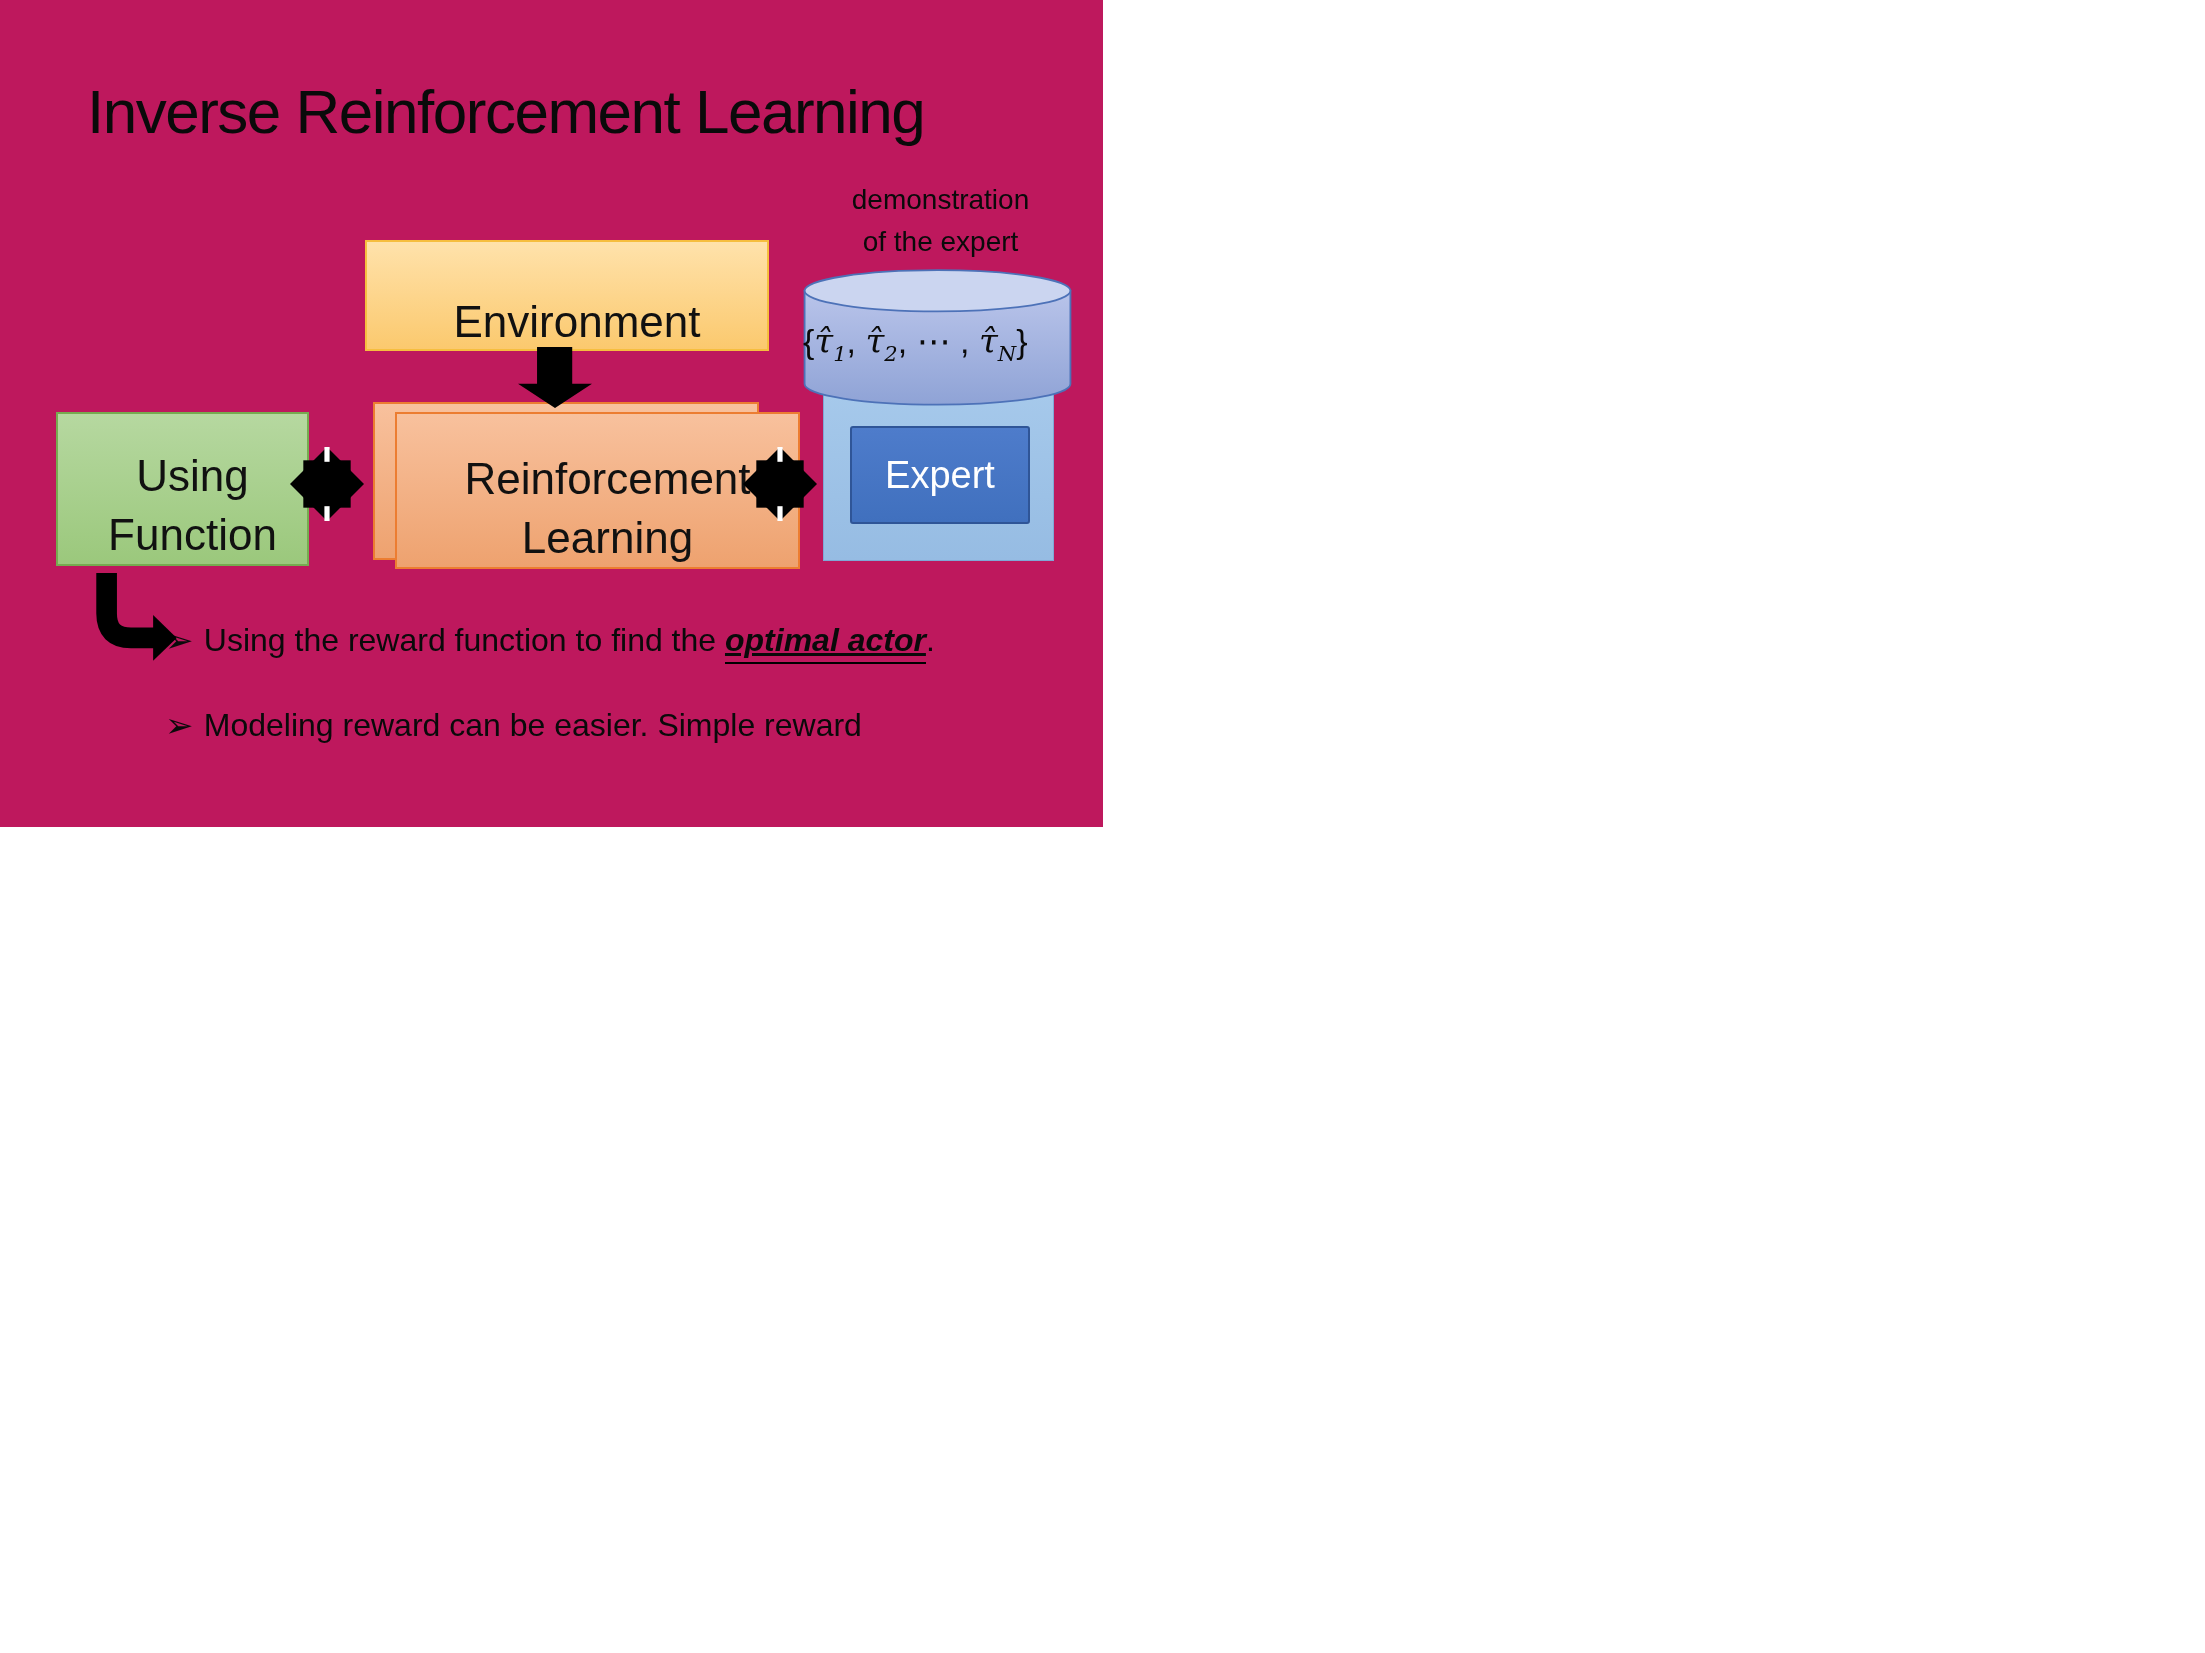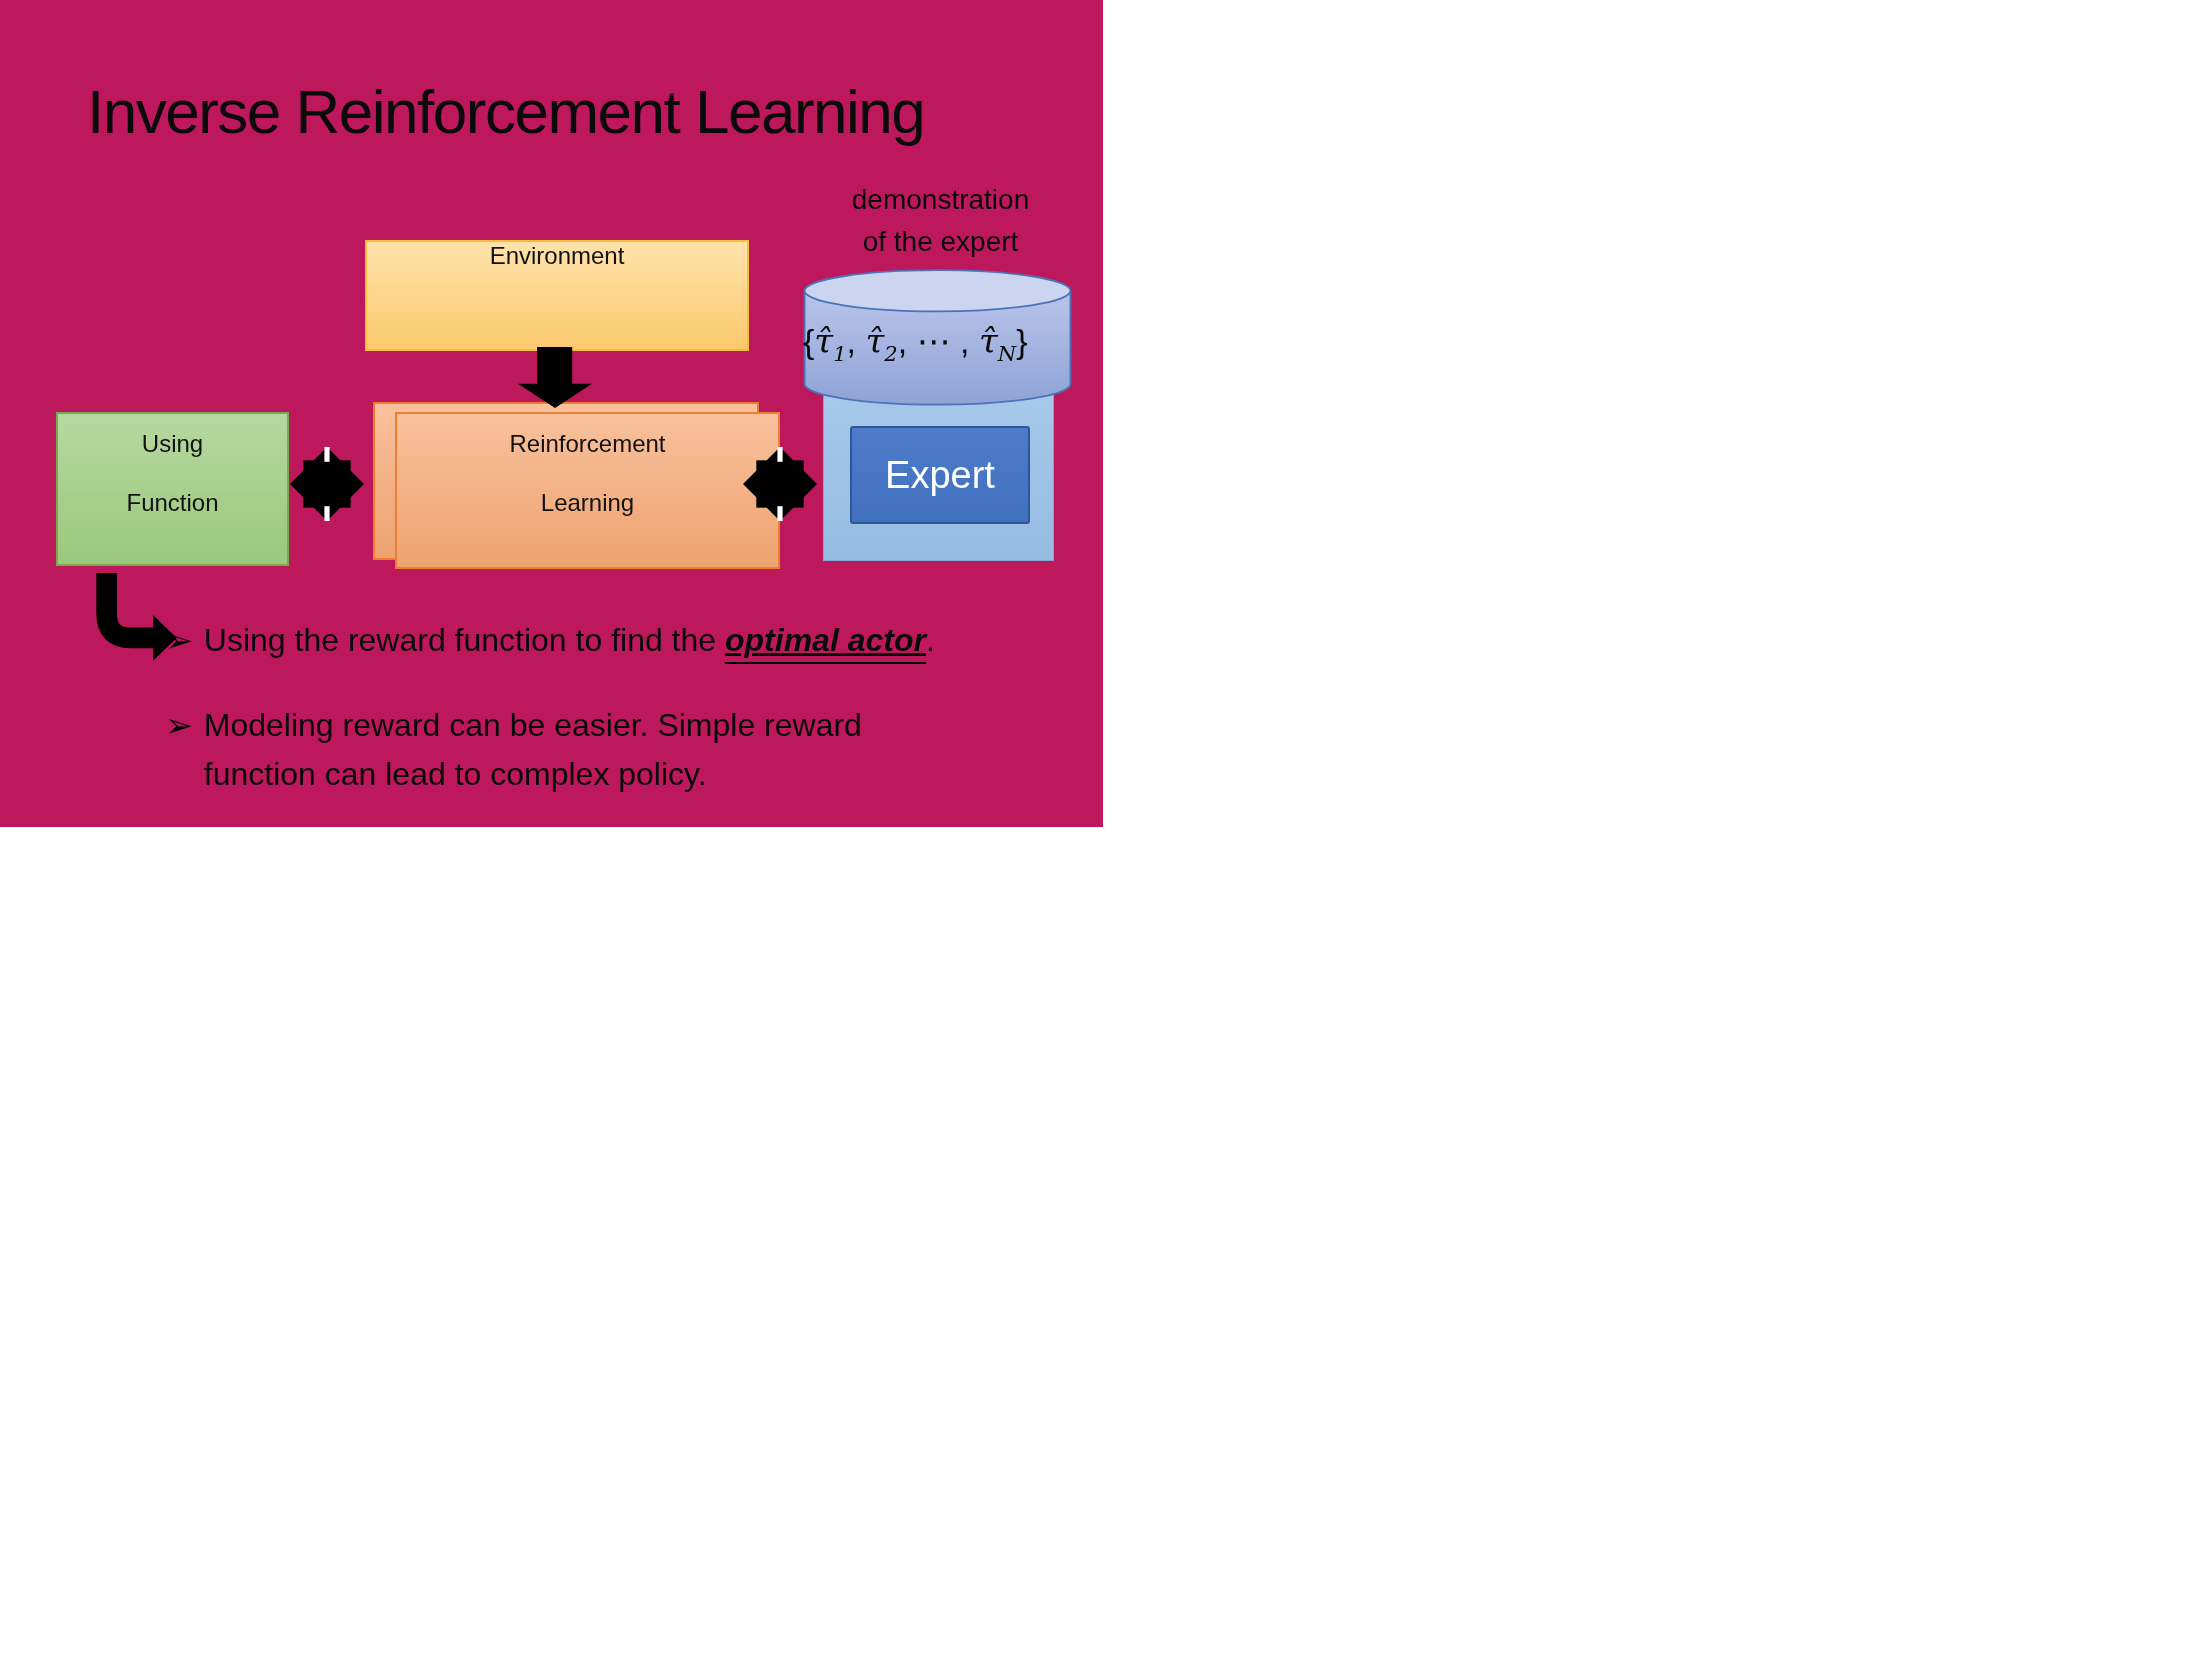--- a/index.html
+++ b/index.html
@@ -5,22 +5,22 @@
   html,body{margin:0;padding:0;background:#ffffff;}
   .slide{position:relative;width:1103px;height:827px;background:#be185d;overflow:hidden;
          font-family:"Liberation Sans",sans-serif;color:#000;}
 
   .title{position:absolute;left:87px;top:76px;font-size:62px;letter-spacing:-1.5px;
          white-space:nowrap;color:#0a0a0a;}
 
   .annotation{position:absolute;left:790px;top:179px;width:301px;text-align:center;
               font-size:28px;line-height:1.5;color:#0a0a0a;}
 
-  .box{position:absolute;display:flex;flex-direction:column;align-items:center;justify-content:flex-start;
-       text-align:center;font-size:24px;line-height:59px;color:#111;}
+  .box{position:absolute;display:flex;flex-direction:column;align-items:center;justify-content:flex-end;
+       text-align:center;font-size:44px;line-height:59px;color:#111;padding-left:20px;}
   .box-environment{left:365px;top:240px;width:380px;height:107px;
        background:linear-gradient(#FFE2AB,#FBC96E);border:2.2px solid #F6BE3F;line-height:1.2;}
   .box-reward{left:56px;top:412px;width:229px;height:150px;
        background:linear-gradient(#B6D8A0,#9BC87C);border:2.2px solid #76AB50;}
   .box-rl{left:370px;top:412px;width:381px;height:153px;
        background:linear-gradient(#F8C19D,#EEA26F);border:2.2px solid #EC7D31;z-index:2;margin-left:25px;}
   .box-rl-back{position:absolute;left:373px;top:402px;width:382px;height:154px;
        background:linear-gradient(#F8C19D,#EEA26F);border:2.2px solid #EC7D31;z-index:1;}
 
   .expert-panel{position:absolute;left:823px;top:390px;width:229px;height:169px;
@@ -114,18 +114,17 @@
 
   <div class="bullets bullet-row b1">
     <span class="bullet-marker">➢</span>
     <span><span>Using the reward function to find the </span><span class="emph">optimal actor</span><span>.</span></span>
   </div>
 
   <div class="bullets bullet-row b2">
     <span class="bullet-marker">➢</span>
     <span>
       <span>Modeling reward can be easier. Simple reward</span><br>
-      <span>function can lead to complex policy.</span>
     </span>
   </div>
 
 </div>
 
 
 </body></html>

